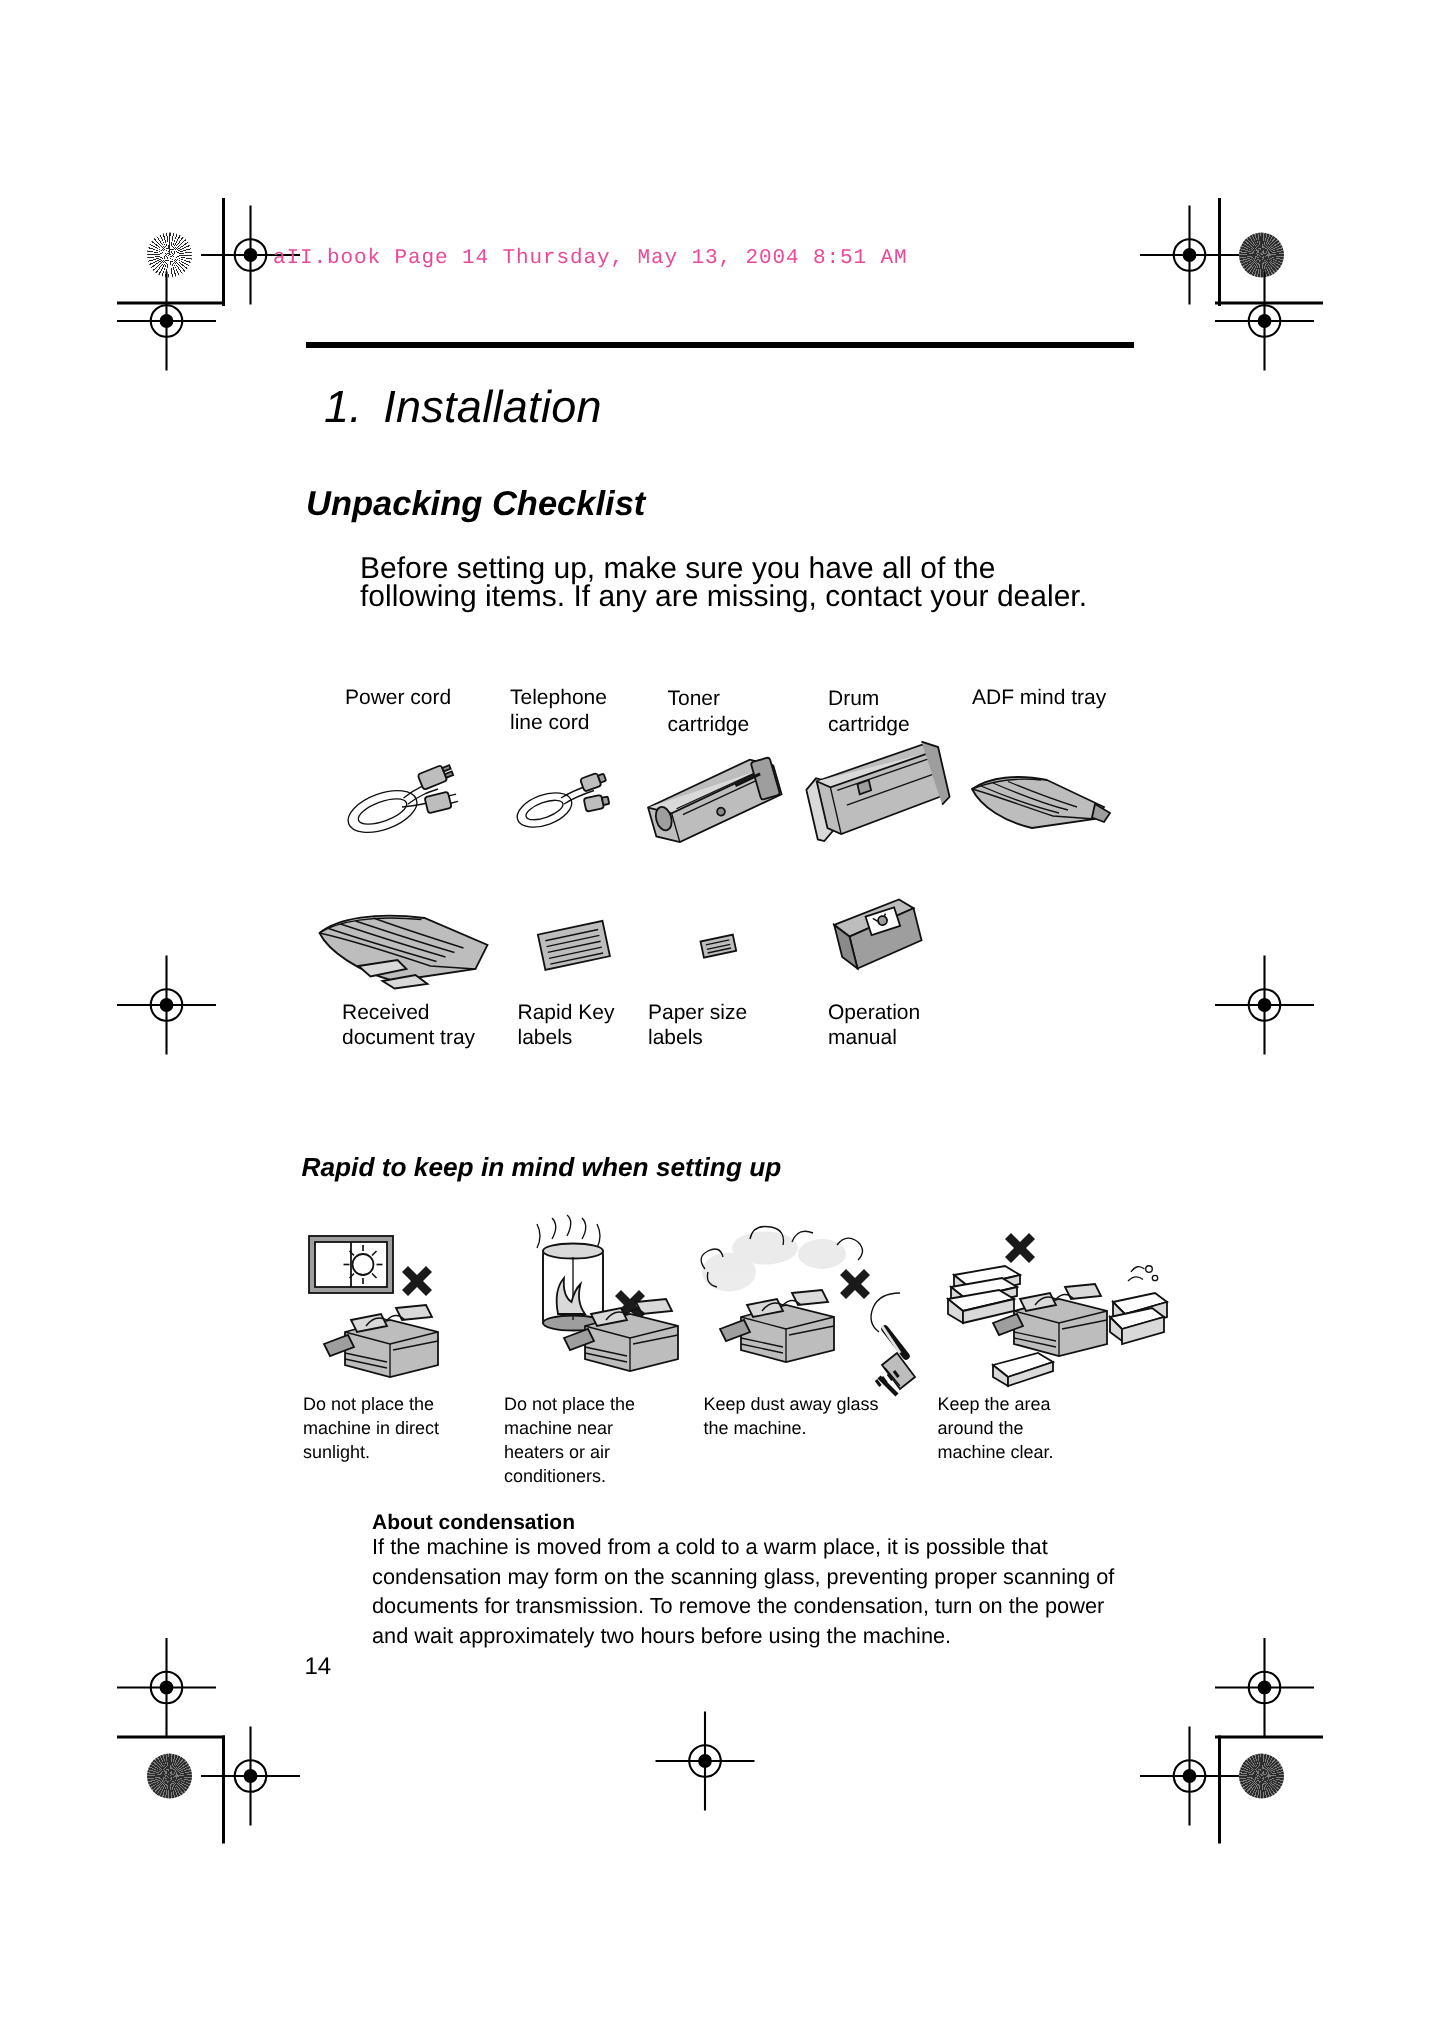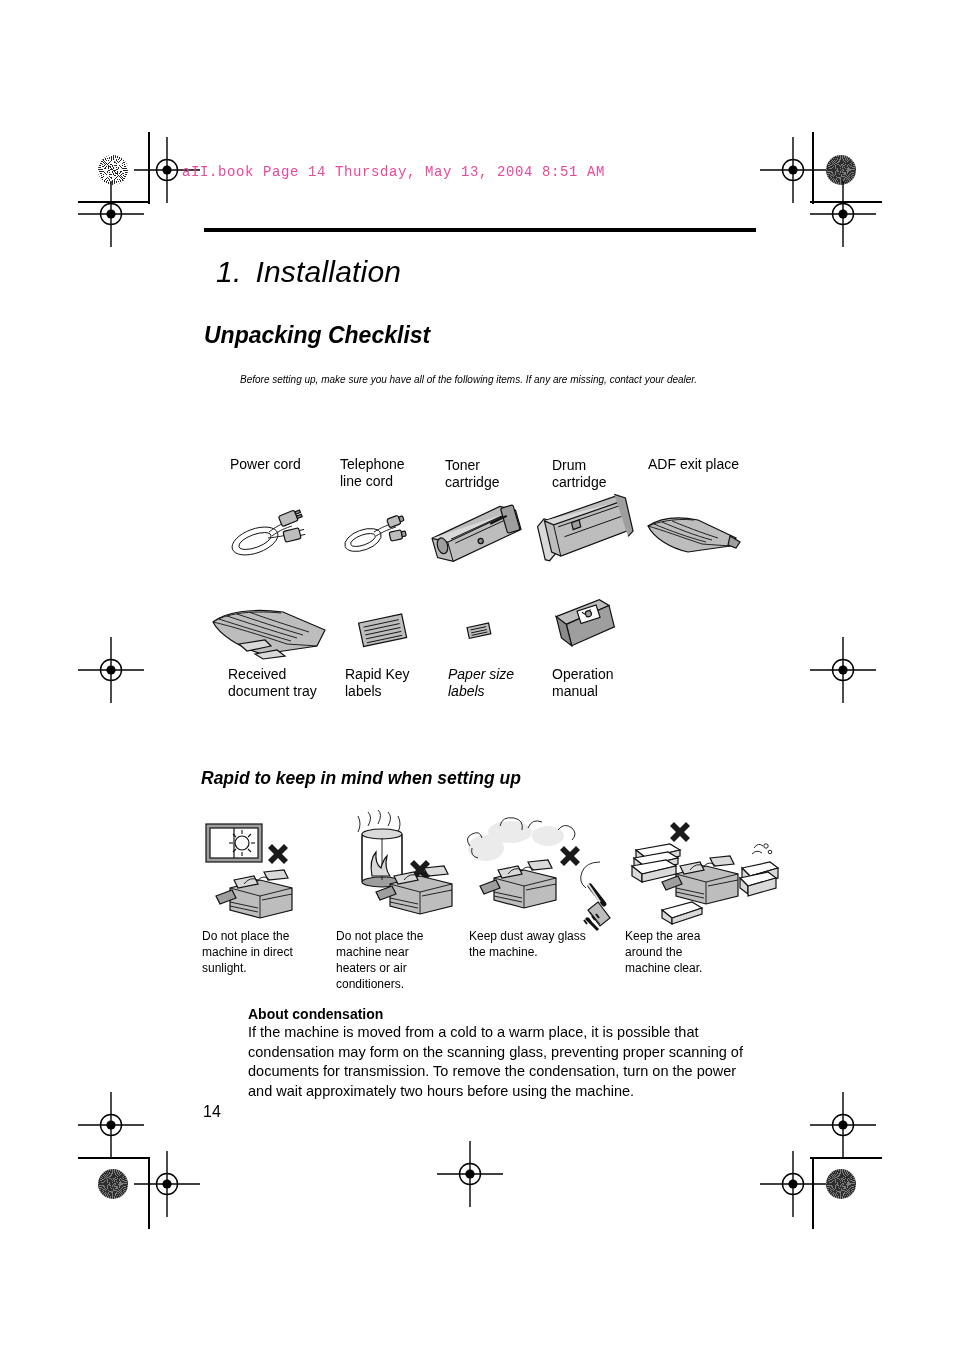--- a/index.html
+++ b/index.html
@@ -71,23 +71,22 @@
     left:204px;top:322px;
     font-size:23px;
     font-weight:bold;
     font-style:italic;
   }
 
   .intro{
     position:absolute;
     left:240px;top:370px;
     width:500px;
-    font-size:10px;
+    font-size:20px;
     line-height:19px;
-    font-style:italic;
   }
 
   
   .checklist{position:absolute;left:0;top:0;width:100%;height:100%;}
   .item{position:absolute;}
   .item .caption{
     font-size:14px;
     line-height:17px;
     white-space:pre-line;
   }
@@ -338,21 +337,21 @@
           <path d="M26 20 L26 52" class="thin"></path>
           <path d="M30 23 L96 16" class="thin"></path>
           <path d="M34 34 L94 27" class="thin"></path>
           <path d="M44 22 L52 21 L52 28 L44 29 Z" class="g3"></path>
           <path d="M92 4 L102 10 L102 44 L96 48" class="g3"></path>
         </g>
       </svg>
     </div>
 
     <div class="item" style="left:648px;top:456px;width:110px;">
-      <div class="caption">ADF exit place</div>
+      <div class="caption">ADF mind tray</div>
     </div>
     <div class="art" style="position:absolute;left:644px;top:508px;">
       <svg width="100" height="56" viewBox="0 0 100 56">
         <path d="M4 18 C16 10 34 8 54 12 L92 30 L86 38 L44 44 C26 40 10 30 4 18 Z" class="g2"></path>
         <path d="M4 18 C18 22 40 30 58 36 L86 38" class="thin"></path>
         <path d="M10 16 C24 22 46 30 62 34" class="thin"></path>
         <path d="M18 14 C32 20 52 28 68 32" class="thin"></path>
         <path d="M28 13 C40 18 58 25 74 30" class="thin"></path>
         <path d="M86 28 L96 34 L92 40 L84 37 Z" class="g3"></path>
         <path d="M4 18 C14 14 30 10 50 12" class="thin"></path>
@@ -391,21 +390,21 @@
     </div>
 
     <div class="art" style="position:absolute;left:462px;top:617px;">
       <svg width="36" height="28" viewBox="0 0 36 28">
         <g transform="rotate(-12 18 14)">
           <rect x="6" y="8" width="22" height="11" class="g2"></rect>
           <path d="M9 11 H25 M9 14 H25 M9 16.5 H25" class="thin"></path>
         </g>
       </svg>
     </div>
-    <div class="item" style="left:448px;top:666px;width:95px;font-style:italic;">
+    <div class="item" style="left:432px;top:666px;width:95px;">
       <div class="caption">Paper size
 labels</div>
     </div>
 
     <div class="art" style="position:absolute;left:548px;top:598px;">
       <svg width="74" height="62" viewBox="0 0 74 62">
         <g transform="rotate(-14 37 31)">
           <path d="M12 12 L58 6 L66 14 L20 22 Z" class="g2"></path>
           <path d="M20 22 L66 14 L66 36 L20 44 Z" class="g3"></path>
           <path d="M12 12 L20 22 L20 44 L12 34 Z" class="g4"></path>

